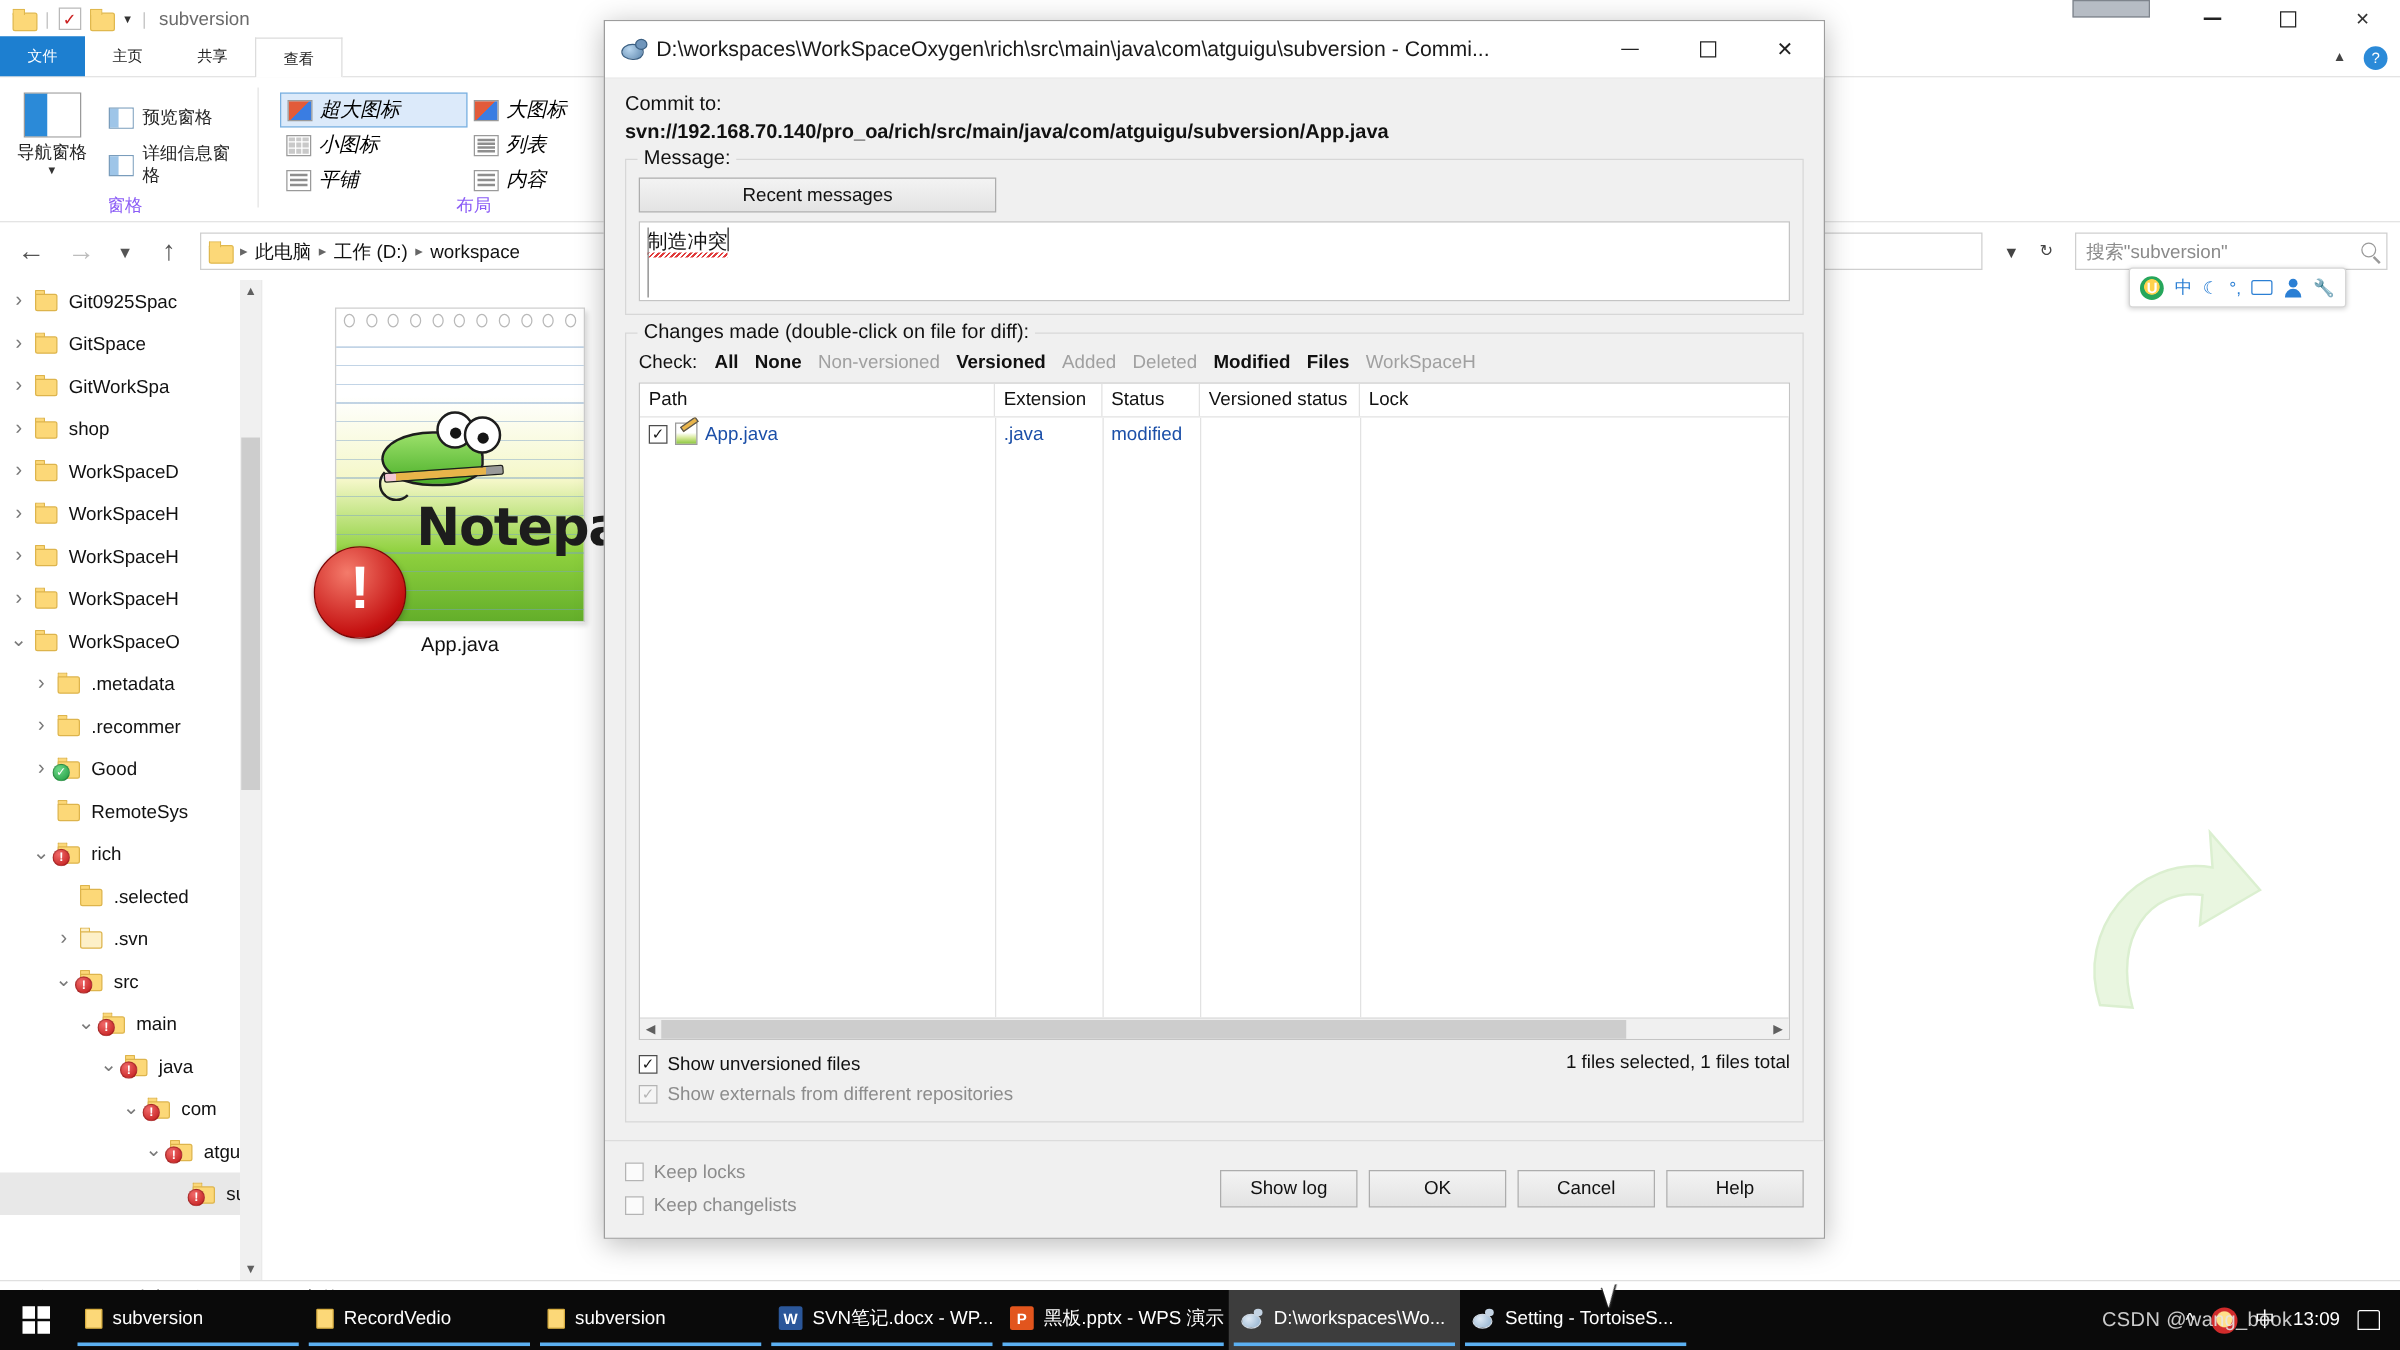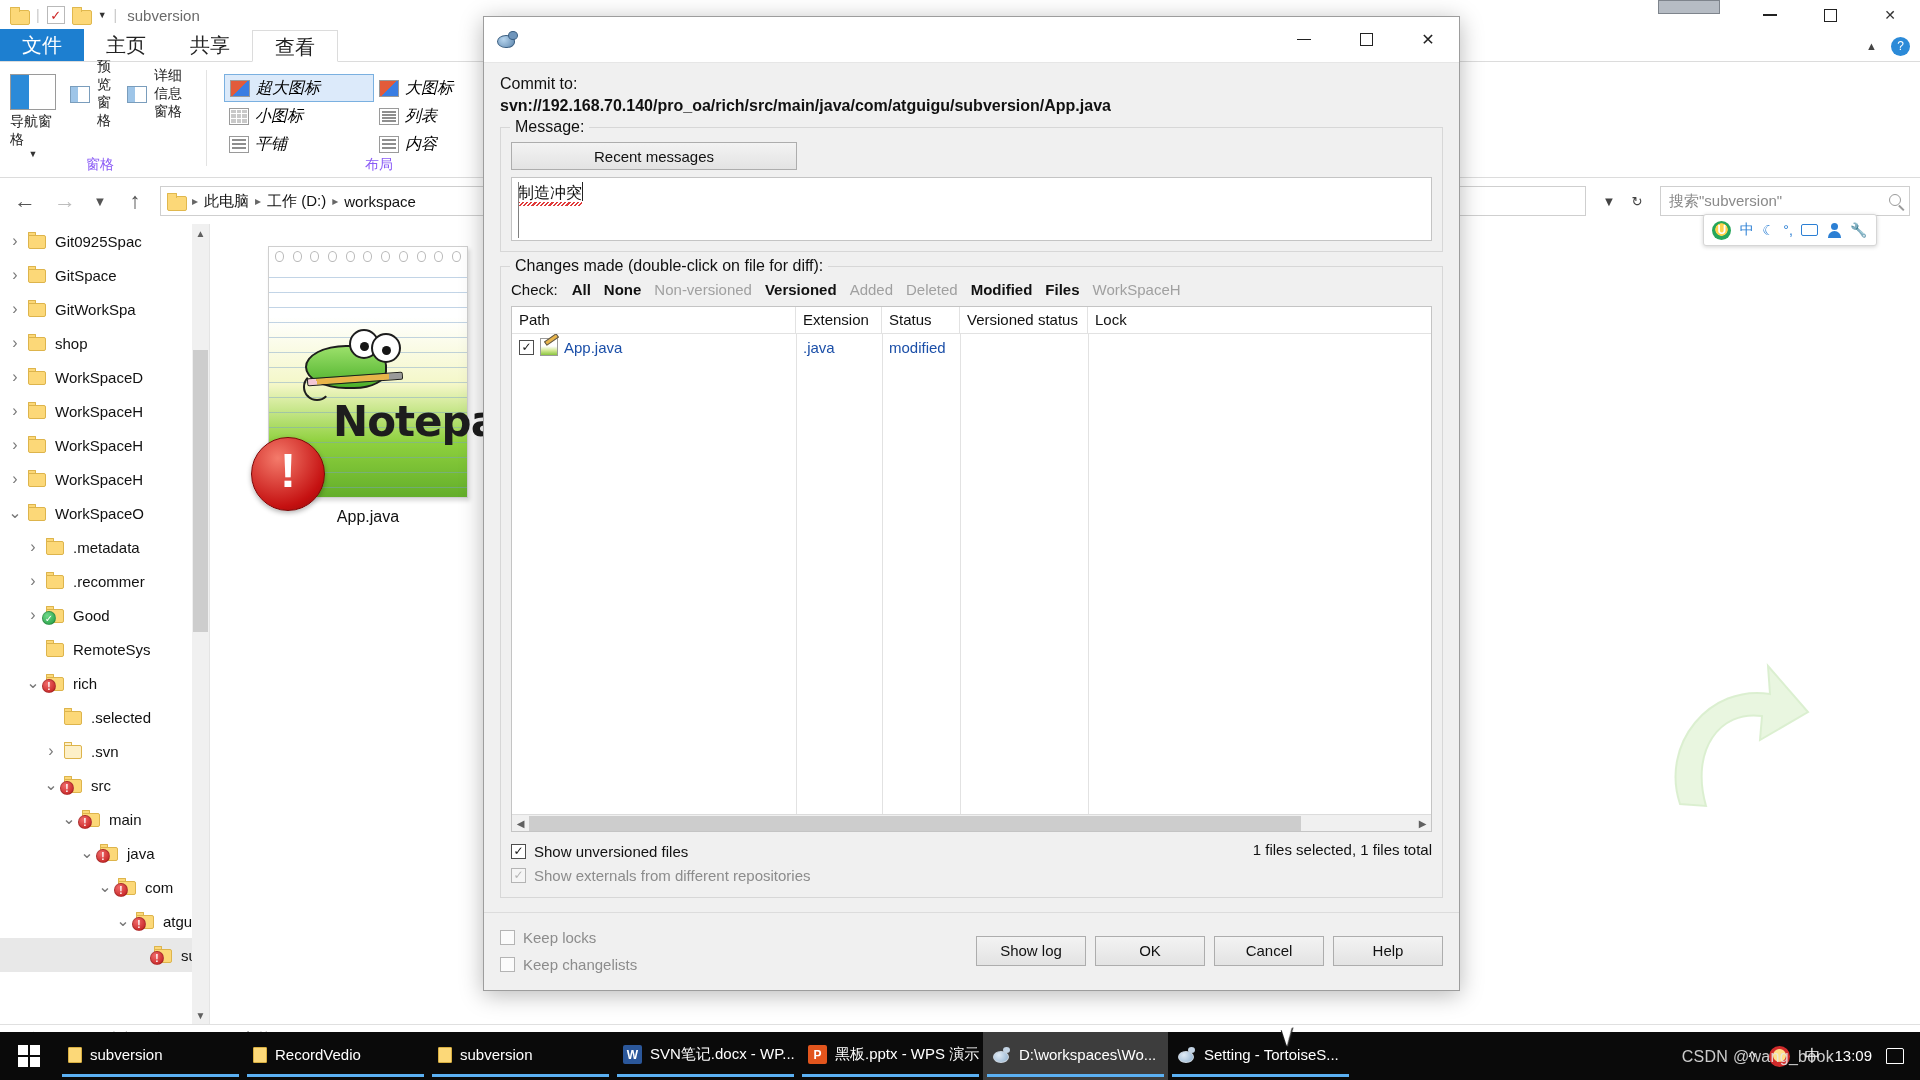--- a/index.html
+++ b/index.html
@@ -47,21 +47,21 @@
   .exp-wincontrols div {
     width: 60px; height: 30px; display: flex; align-items: center; justify-content: center;
     font-size: 14px; color: #333;
   }
 
   .exp-ribbon-tabs {
     position: absolute; left: 0; top: 30px; width: 1920px; height: 32px;
     background: #ffffff; border-bottom: 1px solid #dcdcdc; display: flex; align-items: flex-end;
   }
   .rb-tab {
-    height: 32px; line-height: 32px; padding: 0 22px; font-size: 20px; color: #222;
+    height: 32px; line-height: 32px; padding: 0 22px; font-size: 12px; color: #222;
   }
   .rb-tab.file { background: #1d7fd0; color: #fff; font-weight: normal; }
   .rb-tab.active {
     background: #ffffff; border: 1px solid #dcdcdc; border-bottom: 1px solid #ffffff;
     position: relative; z-index: 3; margin-bottom: -1px;
   }
   .ribbon-right-icons {
     position: absolute; right: 10px; top: 30px; height: 32px; display: flex; align-items: center; gap: 14px;
   }
   .ribbon-caret { font-size: 11px; color: #444; }
@@ -517,21 +517,21 @@
       <div class="rb-group" style="left:0; width:200px;">
         <div style="display:flex; gap:14px;">
           <div class="navpane-btn">
             <span class="navpane-glyph">
                 <span class="l"></span>
                 <span class="r"></span>
               </span>
             <span class="navpane-label">导航窗格</span>
             <span class="navpane-caret">▼</span>
           </div>
-          <div style="display:flex; flex-direction:row; gap:10px; padding-top:12px;">
+          <div style="display:flex; flex-direction:column; gap:10px; padding-top:12px;">
             <div class="rb-item">
               <span class="mini-pane">
                   <span class="a"></span>
                   <span class="b"></span>
                 </span>
               <span>预览窗格</span>
             </div>
             <div class="rb-item">
               <span class="mini-pane">
                   <span class="a"></span>
@@ -892,20 +892,21 @@
     <span class="ime-item">°,</span>
     <span class="ime-kbd"></span>
     <span class="ime-person"></span>
     <span class="ime-item">🔧</span>
   </div>
 
   <div class="dialog">
 
     <div class="dlg-titlebar">
       <span class="tsvn-icon"></span>
+      <span class="dlg-title-text">D:\workspaces\WorkSpaceOxygen\rich\src\main\java\com\atguigu\subversion - Commi...</span>
       <div class="dlg-wincontrols">
         <div>
             <span class="ln"></span>
           </div>
         <div>
             <span class="sq"></span>
           </div>
         <div>✕</div>
       </div>
     </div>

